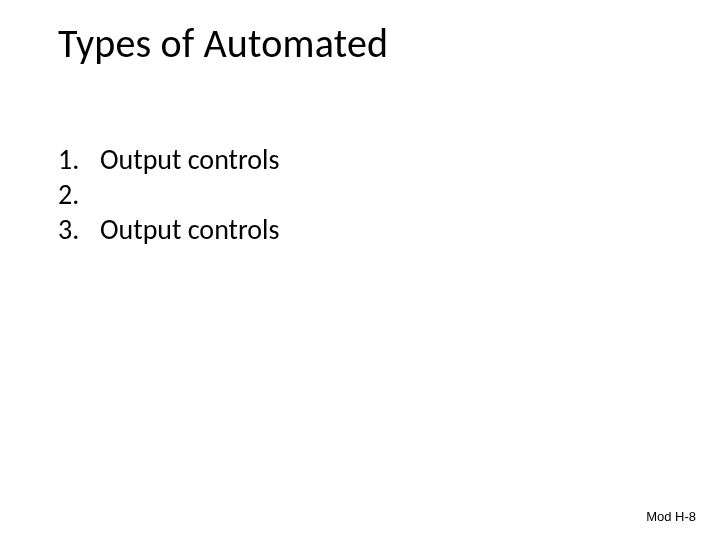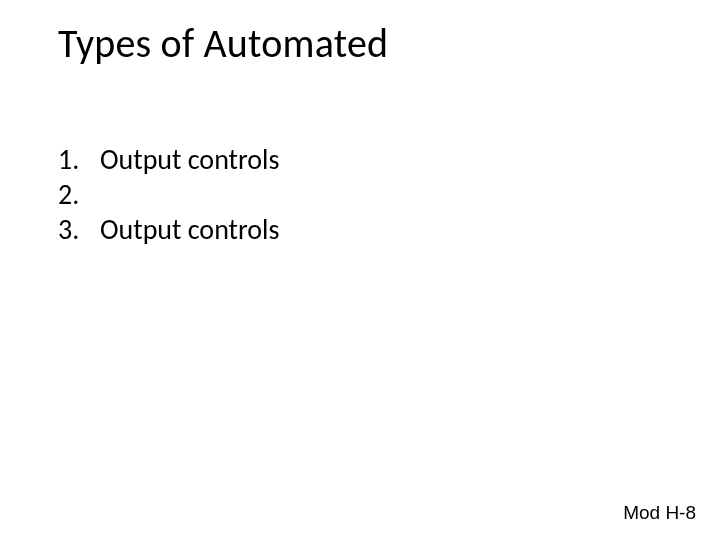--- a/index.html
+++ b/index.html
@@ -42,21 +42,21 @@
     flex: 0 0 34px;
   }
   .txt {
     padding-left: 8px;
   }
   .footer {
     position: absolute;
     right: 24px;
     bottom: 16px;
     font-family: Arial, sans-serif;
-    font-size: 19px;
+    font-size: 13px;
     color: #000;
     margin-top: 27px;
   }
 </style>
 </head>
 <body>
 
 <div class="slide">
 
   <div class="title">

